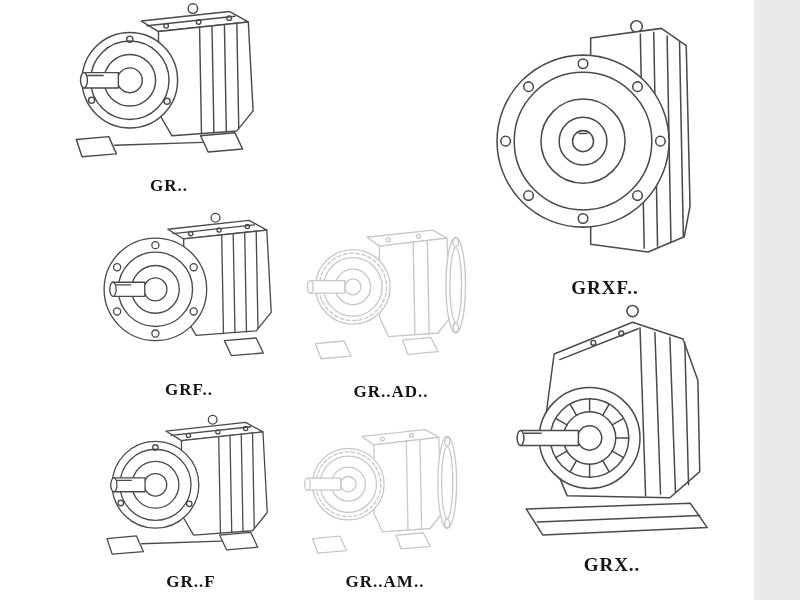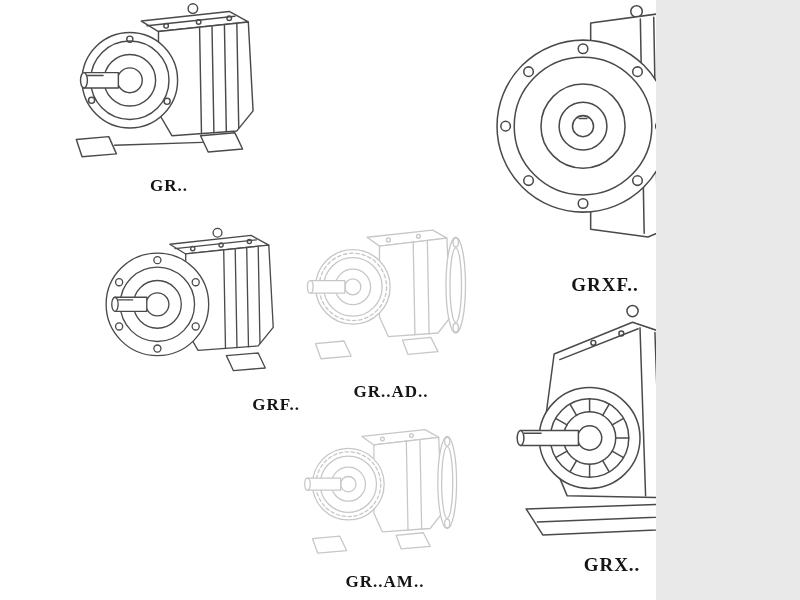--- a/index.html
+++ b/index.html
@@ -5,21 +5,21 @@
   :root{
     --bg:#ffffff;
     --line:#4a4a4a;
     --faded:#c7c7c7;
     --label:#141414;
   }
   *{margin:0;padding:0;box-sizing:border-box;}
   html,body{background:#e9e9e9;}
   .page{
     position:relative;
-    width:656px;height:600px;
+    width:754px;height:600px;
     background:var(--bg);
     overflow:hidden;
     font-family:"Liberation Serif", serif;
   }
   .fig{position:absolute;display:flex;flex-direction:column;align-items:center;}
   .fig svg.art{display:block;}
   .fig svg.normal{color:var(--line);}
   .fig svg.faded{color:var(--faded);}
   .fig figcaption{
     margin-top:4px;
@@ -188,41 +188,47 @@
 <div class="page">
 
   <figure class="fig" style="left:50px;top:0px;width:238px;">
     <svg class="art normal" width="232" height="172" viewBox="0 0 230 180" preserveAspectRatio="xMidYMid meet">
         <use href="#sym-gr"></use>
       </svg>
     <figcaption>GR..</figcaption>
   </figure>
 
 
-  <figure class="fig" style="left:492px;top:0px;width:226px;gap:12px;">
+  <figure class="fig" style="left:492px;top:15px;width:226px;">
     <svg class="art normal" width="222" height="258" viewBox="0 0 230 270" preserveAspectRatio="xMidYMid meet">
         <use href="#sym-grxf"></use>
       </svg>
     <figcaption class="big">GRXF..</figcaption>
   </figure>
 
-  <figure class="fig" style="left:78px;top:223px;width:222px;align-items:flex-end;">
+  <figure class="fig" style="left:78px;top:208px;width:222px;">
     <svg class="art normal" width="218" height="168" viewBox="0 0 240 190" preserveAspectRatio="xMidYMid meet">
         <use href="#sym-grf"></use>
       </svg>
     <figcaption>GRF..</figcaption>
   </figure>
 
   <figure class="fig" style="left:288px;top:210px;width:206px;">
     <svg class="art faded" width="204" height="168" viewBox="0 0 230 180" preserveAspectRatio="xMidYMid meet">
         <use href="#sym-grad"></use>
       </svg>
     <figcaption>GR..AD..</figcaption>
   </figure>
 
+  <figure class="fig" style="left:88px;top:412px;width:206px;">
+    <svg class="art normal" width="202" height="156" viewBox="0 0 230 180" preserveAspectRatio="xMidYMid meet">
+        <use href="#sym-gr"></use>
+      </svg>
+    <figcaption>GR..F</figcaption>
+  </figure>
 
   <figure class="fig" style="left:496px;top:298px;width:232px;">
     <svg class="art normal" width="228" height="252" viewBox="0 0 240 270" preserveAspectRatio="xMidYMid meet">
         <use href="#sym-grx"></use>
       </svg>
     <figcaption class="big">GRX..</figcaption>
   </figure>
 
   <figure class="fig" style="left:286px;top:414px;width:198px;">
     <svg class="art faded" width="196" height="154" viewBox="0 0 230 180" preserveAspectRatio="xMidYMid meet">

